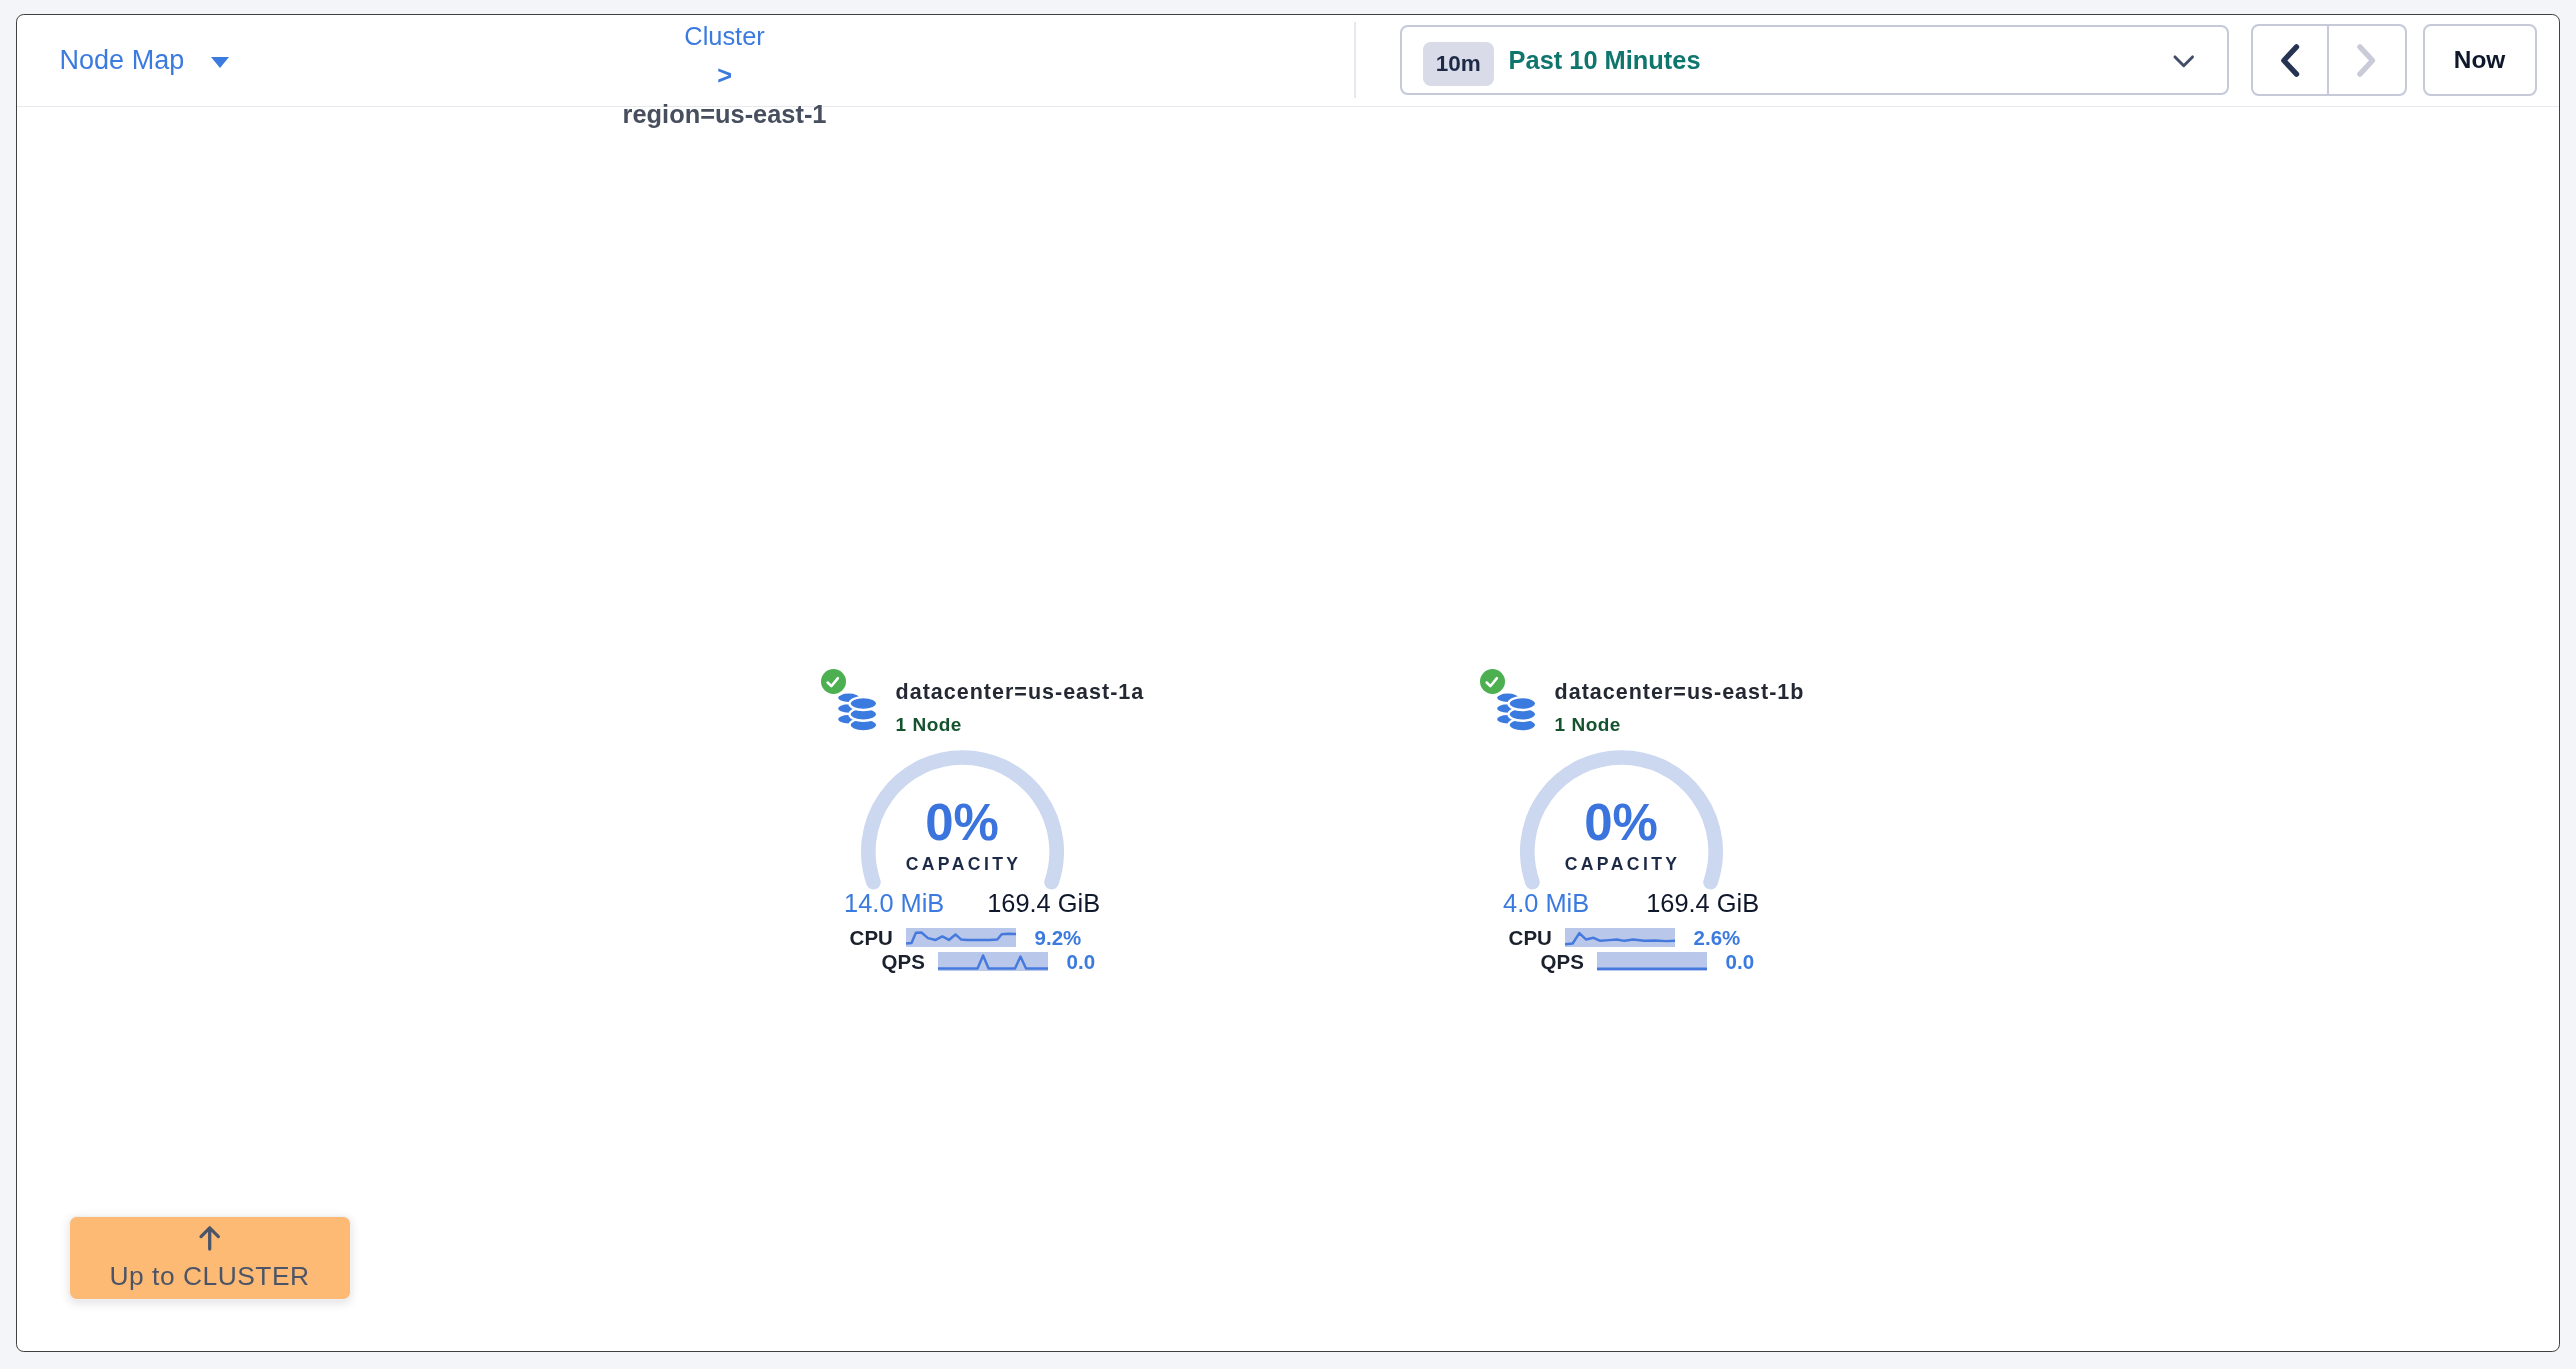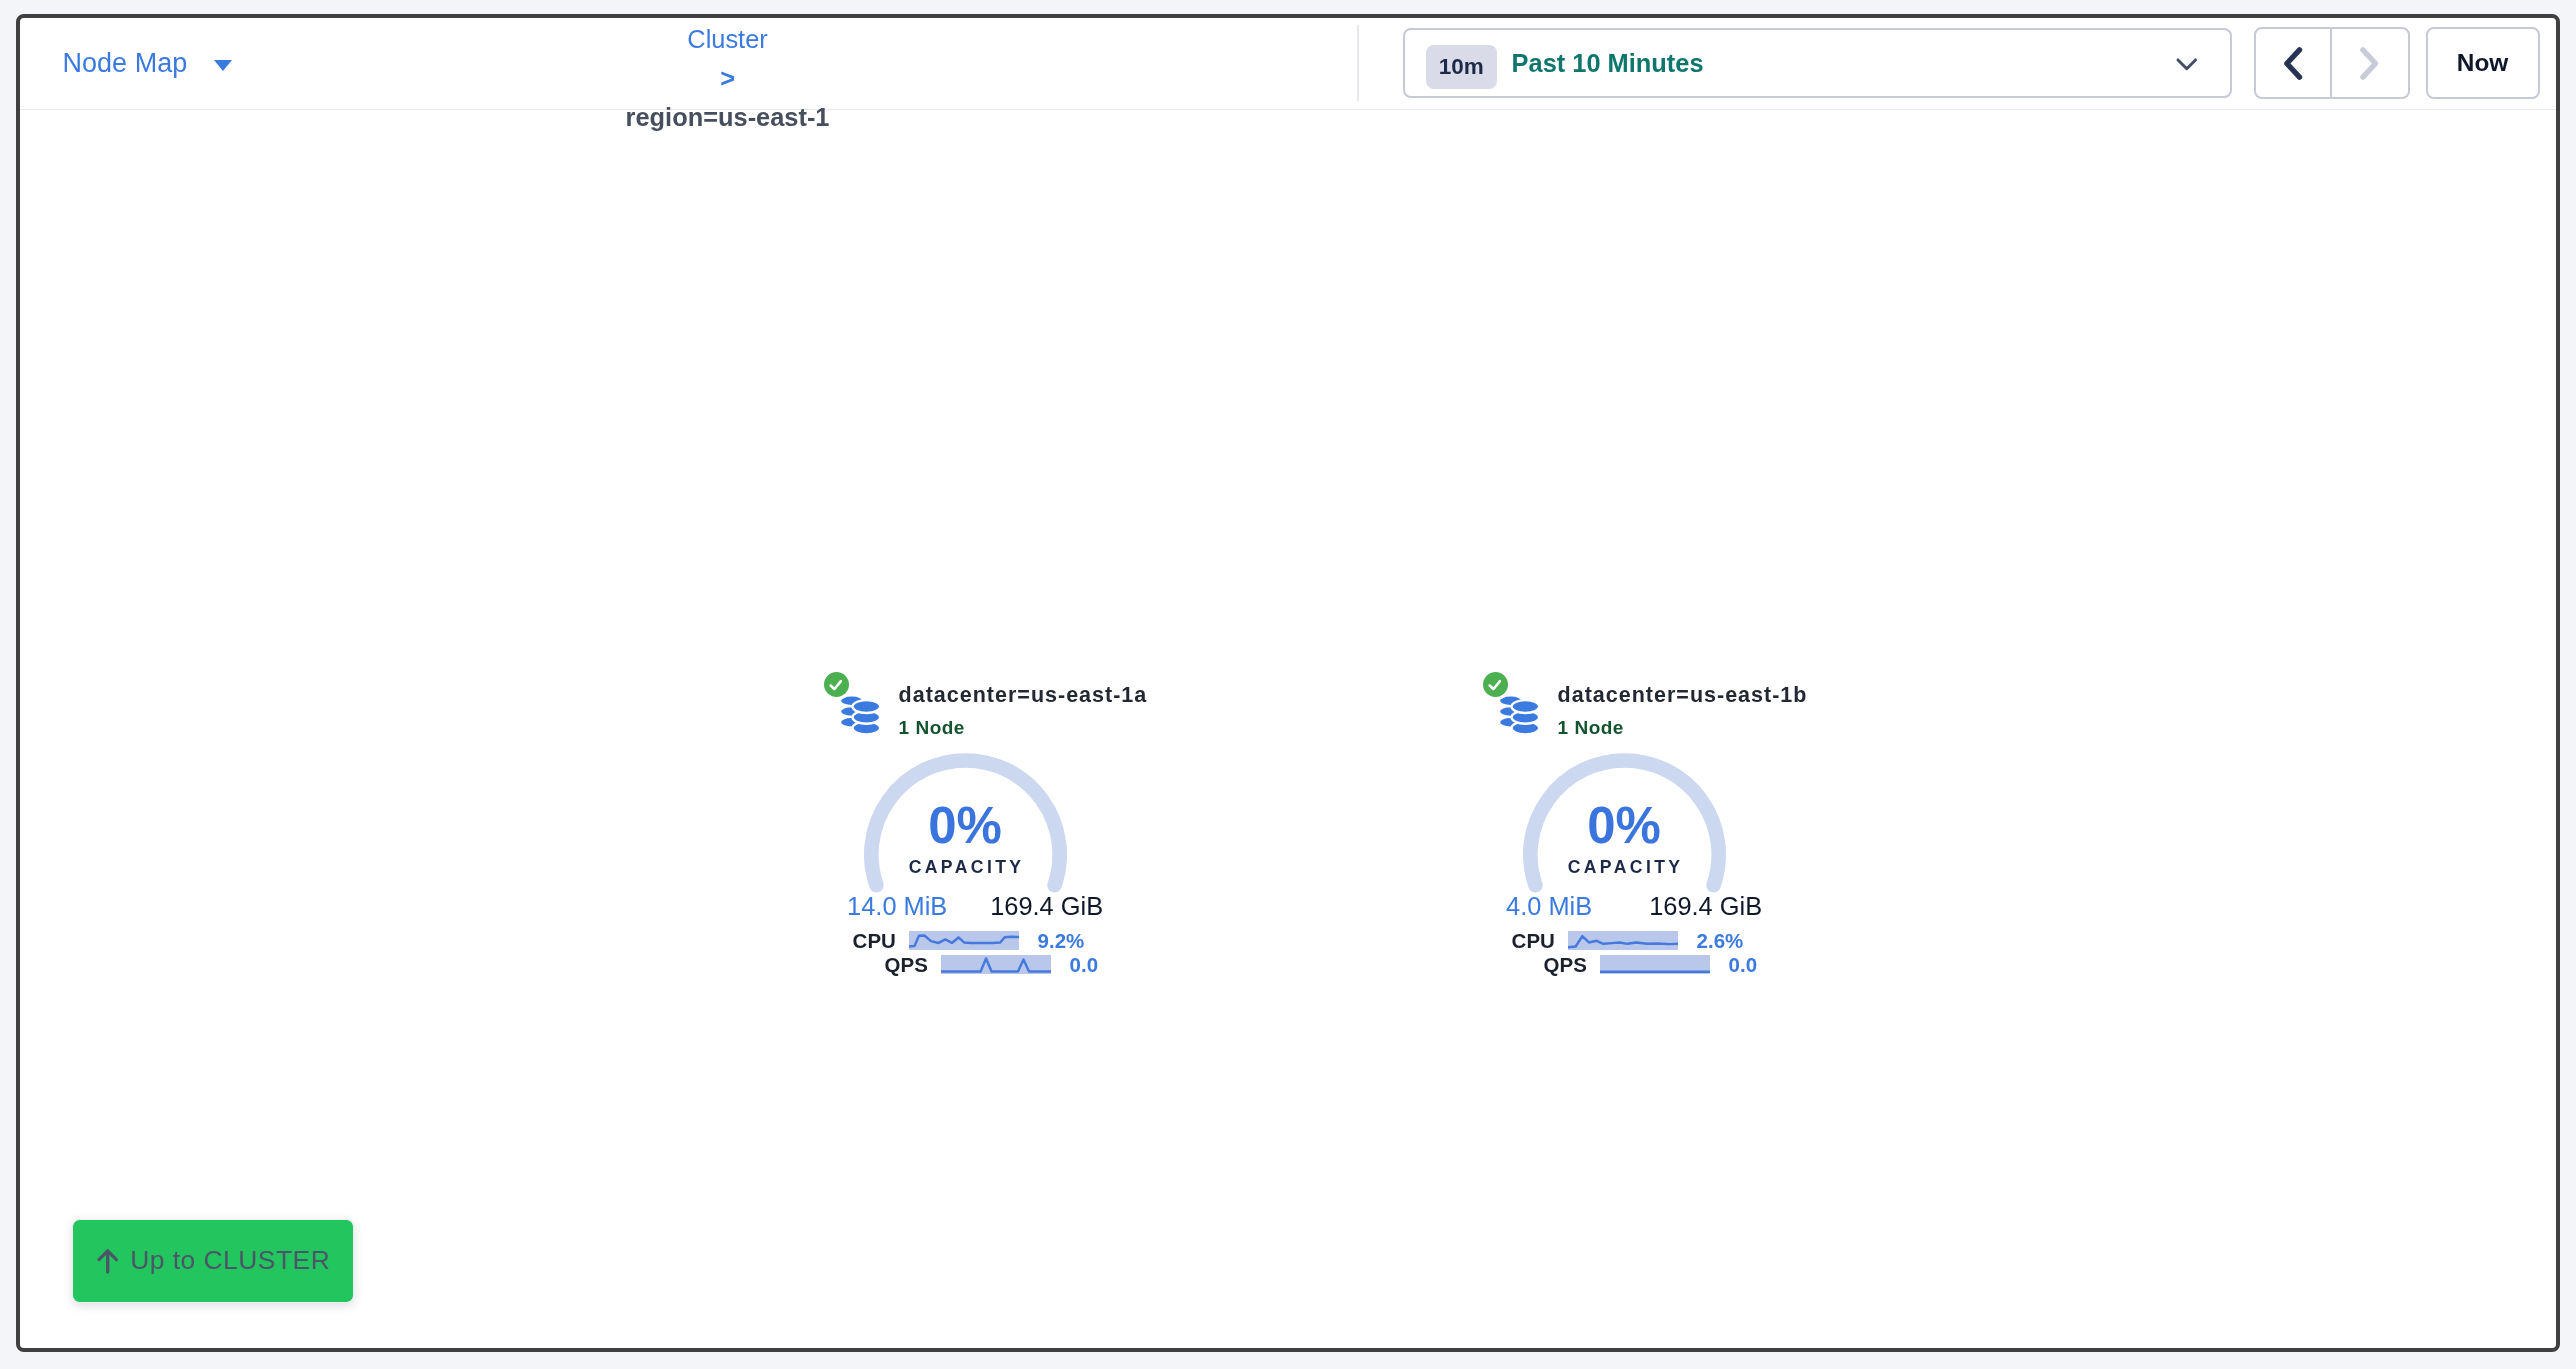--- a/index.html
+++ b/index.html
@@ -1,20 +1,20 @@
 <!DOCTYPE html>
 <html><head>
 <meta charset="utf-8">
 <style>
   * { margin:0; padding:0; box-sizing:border-box; }
   html,body { width:2576px; height:1369px; overflow:hidden;
     font-family:"Liberation Sans", sans-serif; background:#f4f5f9; }
 
   .card { position:absolute; left:15.6px; top:13.7px; width:2544px; height:1338px;
-    background:#ffffff; border:4px solid #404040; border-radius:7.8px; }
+    background:#ffffff; border:1px solid #404040; border-radius:7.8px; }
 
   
   .hdr { position:absolute; left:0; top:0; width:100%; height:92px;
     border-bottom:1px solid #e8e9ee; }
   .view-select { position:absolute; left:43px; top:0; height:92px;
     display:flex; align-items:center; cursor:pointer; }
   .view-select .vlabel { font-size:27px; color:#3b7ade; }
   .caret { width:0; height:0; border-left:9.8px solid transparent;
     border-right:9.8px solid transparent; border-top:11.7px solid #3b7ade;
     margin-left:27px; margin-top:3.9px; }
@@ -81,25 +81,25 @@
     font-size:20.5px; font-weight:700; color:#1a202c; }
   .spark { position:absolute; left:58px; top:1px; width:110px; height:19.6px;
     background:#b9c8ea; }
   .spark polyline { fill:none; stroke:#4679de; stroke-width:2.5;
     stroke-linejoin:round; stroke-linecap:round; }
   .m-value { position:absolute; left:187px; top:0; line-height:21.5px;
     font-size:20.5px; font-weight:700; color:#3b7ade; }
 
   
   .up-btn { position:absolute; left:52px; top:1201px; width:282px; height:84px;
-    background:#22c55e; border:1px solid #f0f0f3; border-radius:7.8px;
+    background:#fdba74; border:1px solid #f0f0f3; border-radius:7.8px;
     box-shadow:0 2.9px 9.8px rgba(60,64,90,0.16);
     display:flex; align-items:center; justify-content:center; gap:9.8px;
     font-family:"Liberation Sans", sans-serif;
-    font-size:26.4px; color:#4c5568; letter-spacing:0.5px; cursor:pointer; }
+    font-size:26.4px; color:#4c5568; letter-spacing:0.5px; cursor:pointer;flex-direction:column; }
 </style>
 </head>
 <body>
 
 <div class="card">
 
   <div class="hdr">
 
     <div class="view-select">
       <span class="vlabel">Node Map</span>

